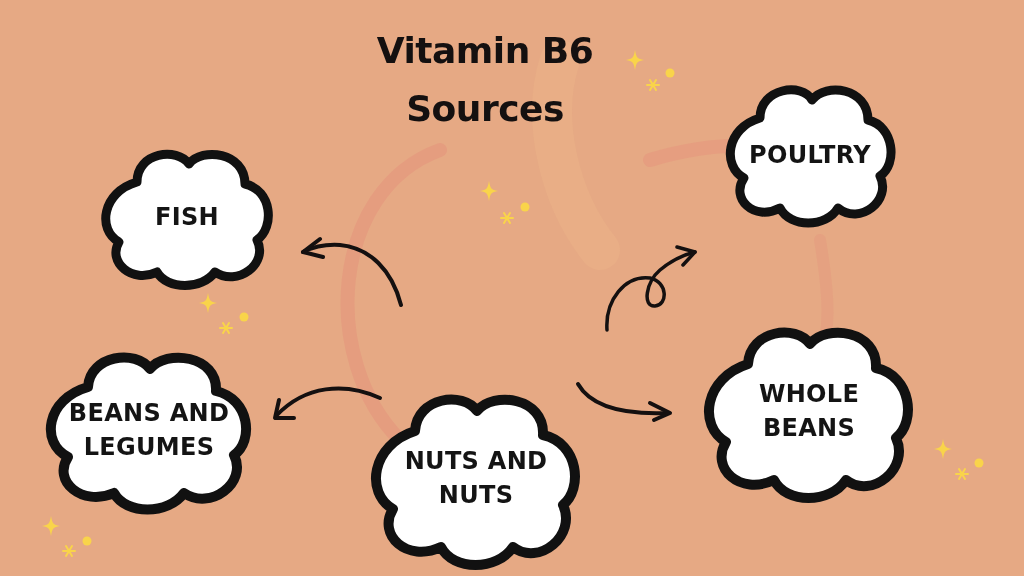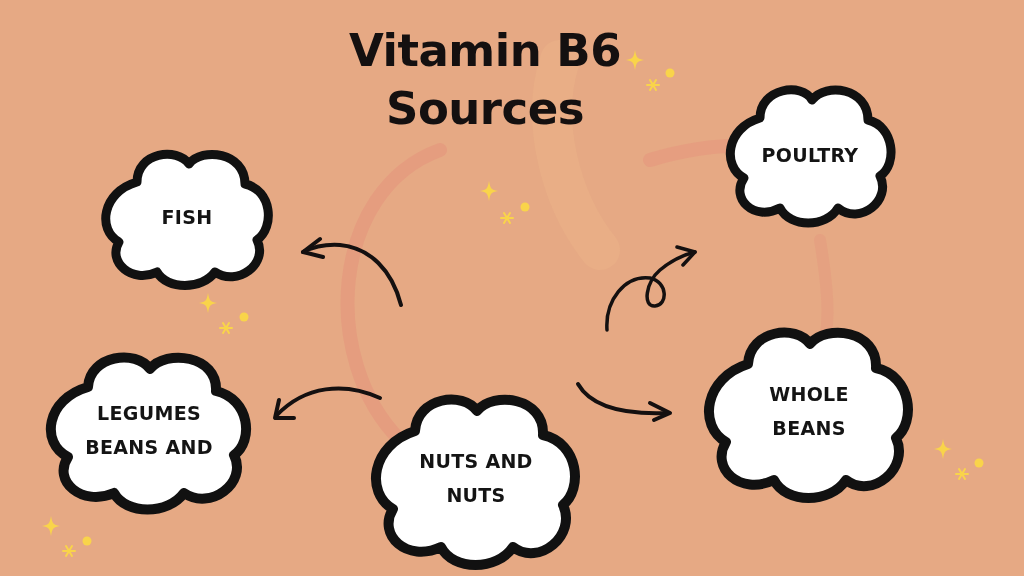--- a/index.html
+++ b/index.html
@@ -22,21 +22,21 @@
     }
     .title {
       position: absolute;
       left: 330px;
       top: 22px;
       width: 310px;
       text-align: center;
       font-family: "DejaVu Sans", sans-serif;
       font-weight: bold;
       color: #141010;
-      font-size: 45px;
+      font-size: 36px;
       line-height: 58px;
       letter-spacing: -0.5px;
     }
     .title .line { display: block; }
     .cloud {
       position: absolute;
     }
     .cloud svg {
       position: absolute;
       left: 0; top: 0;
@@ -48,21 +48,21 @@
       left: 0; top: 0;
       width: 100%; height: 100%;
       display: flex;
       flex-direction: column;
       align-items: center;
       justify-content: center;
       text-align: right;
       font-family: "DejaVu Sans", sans-serif;
       font-weight: bold;
       color: #141414;
-      font-size: 19px;
+      font-size: 24px;
       line-height: 34px;
       letter-spacing: 0.3px;
     }
     .arrows, .sparkles {
       position: absolute;
       left: 0; top: 0;
       width: 1024px; height: 576px;
       pointer-events: none;
     }
   </style>
@@ -117,22 +117,22 @@
   <div class="label" style="padding-bottom:4px;">
     <span>POULTRY</span>
   </div>
 </div>
 
 <div class="cloud" style="left:40px; top:345px; width:218px; height:170px;">
   <svg viewBox="0 0 218 170">
     <path d="M 48 42 C 50 10, 96 4, 110 24 C 126 4, 178 10, 176 46 C 210 54, 214 96, 194 110 C 208 138, 170 166, 144 148 C 128 170, 86 170, 74 148 C 42 162, 12 136, 28 112 C 0 98, 6 54, 48 42 Z" fill="#FFFFFF" stroke="#111111" stroke-width="10" stroke-linejoin="round"></path>
   </svg>
   <div class="label">
+    <span>BEANS AND</span>
     <span>LEGUMES</span>
-    <span>BEANS AND</span>
   </div>
 </div>
 
 <div class="cloud" style="left:365px; top:385px; width:222px; height:186px;">
   <svg viewBox="0 0 222 186">
     <path d="M 50 46 C 52 12, 98 6, 112 26 C 128 6, 180 12, 178 50 C 214 58, 218 104, 198 120 C 212 150, 174 182, 148 162 C 132 186, 88 186, 76 162 C 42 178, 12 150, 28 124 C 0 108, 6 60, 50 46 Z" fill="#FFFFFF" stroke="#111111" stroke-width="10" stroke-linejoin="round"></path>
   </svg>
   <div class="label" style="padding-bottom:16px;">
     <span>NUTS AND</span>
     <span>NUTS</span>

